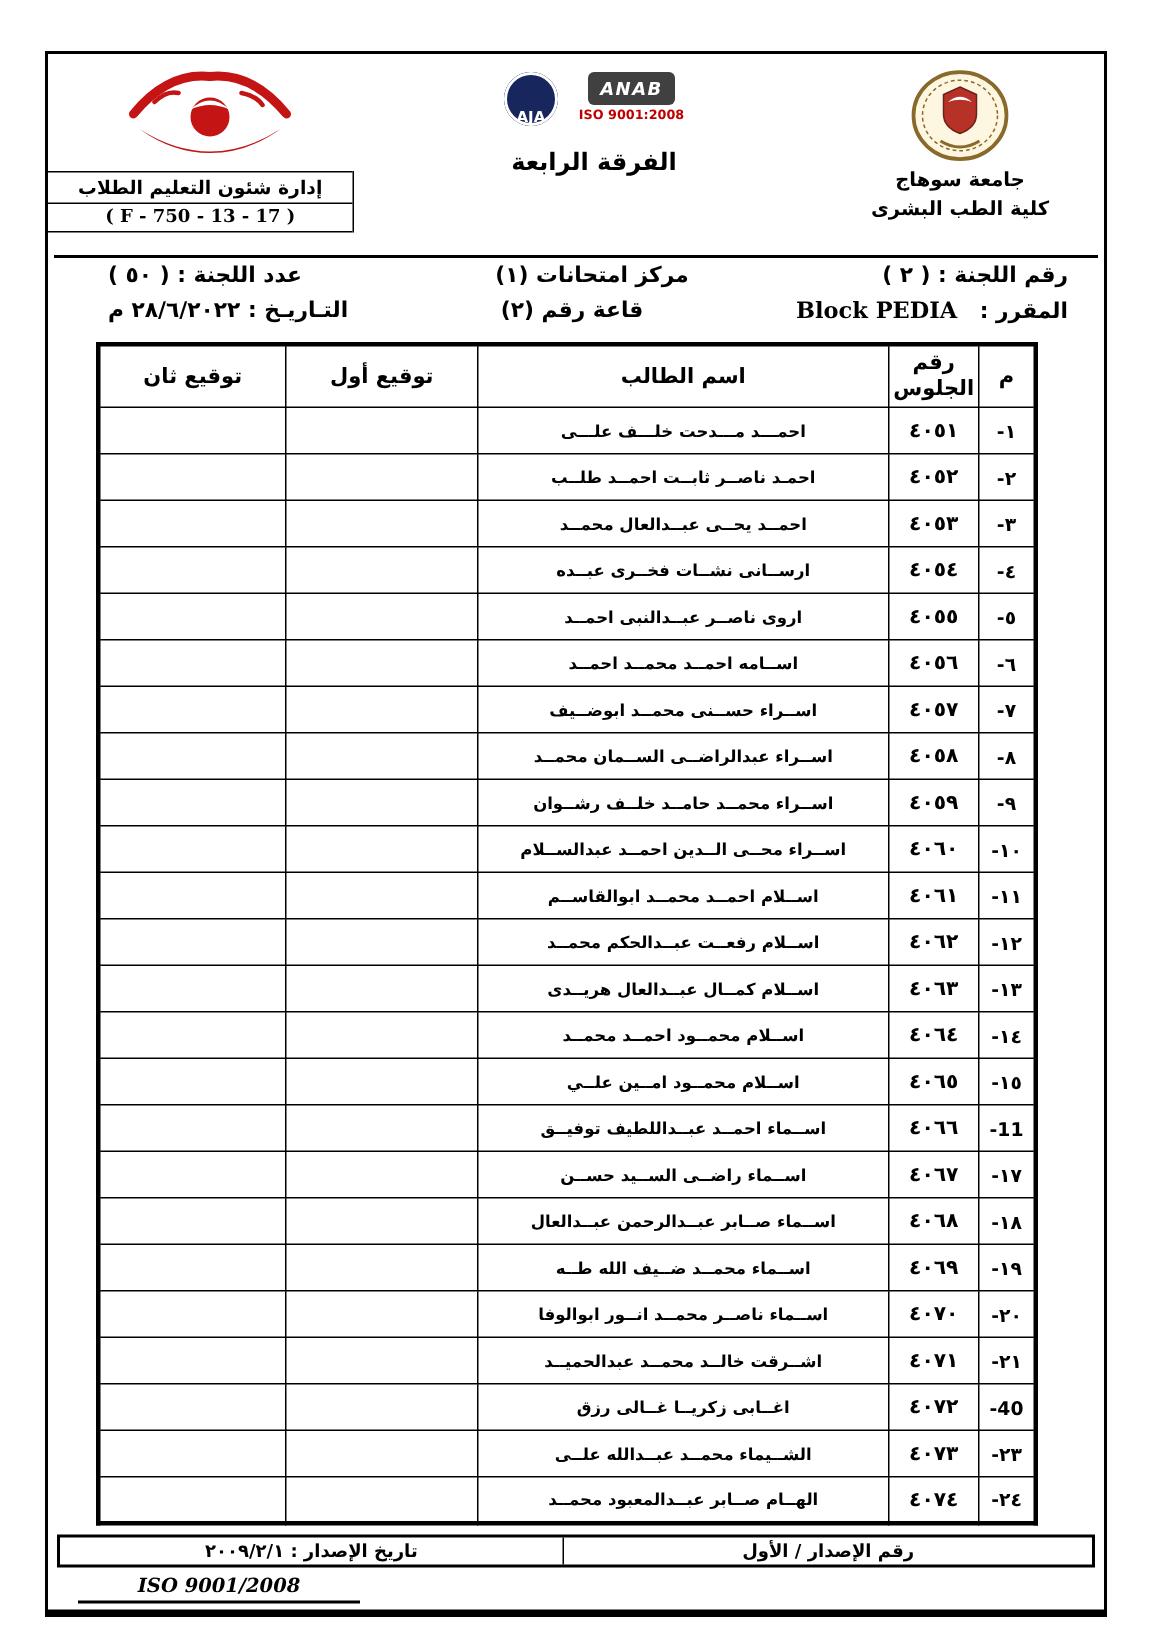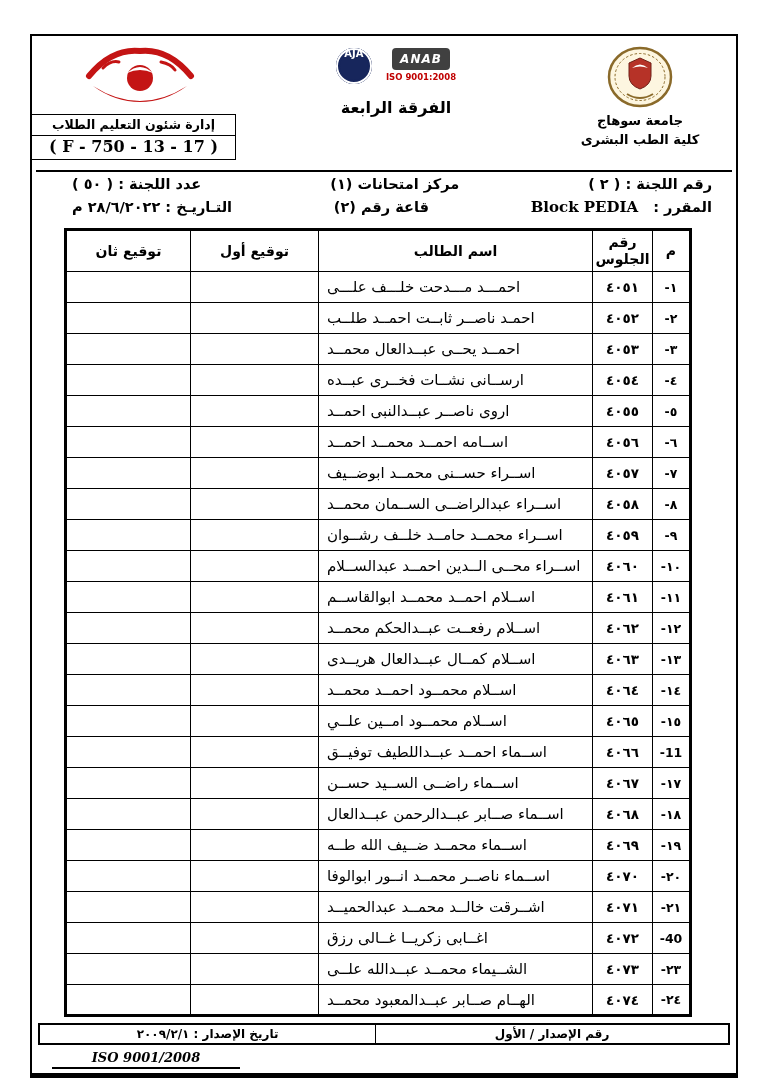--- a/index.html
+++ b/index.html
@@ -20,47 +20,47 @@
   .hdr-right { width:168px; text-align:center; padding-top:2px; }
   .hdr-right .uline { font-weight:bold; font-size:13px; line-height:1.45; }
   .hdr-center { flex:1; text-align:center; padding-top:4px; }
   .logos { display:flex; justify-content:center; align-items:flex-start; gap:14px; height:44px; }
   .anab-wrap { display:flex; flex-direction:column; align-items:center; }
   .anab-mark { width:58px; height:22px; background:#404040; color:#fff; border-radius:4px;
                display:flex; align-items:center; justify-content:center;
                font-weight:bold; font-style:italic; font-size:12px; letter-spacing:1px; direction:ltr; }
   .anab-iso { color:#c00000; font-weight:bold; font-size:8.5px; margin-top:2px; direction:ltr; }
   .aja-mark { width:36px; height:36px; border-radius:50%; background:#17265c; color:#fff;
-              display:flex; align-items:flex-start; justify-content:center;
+              display:flex; align-items:flex-end; justify-content:center;
               font-weight:bold; font-size:10px; box-shadow:inset 0 0 0 2px #fff, inset 0 0 0 4px #17265c;
               direction:ltr; }
   .grade-title { font-weight:bold; font-size:16px; margin-top:6px; }
   .academic-year { font-weight:bold; font-size:15px; margin-top:4px; }
   .hdr-left { width:192px; text-align:center; }
   .dept-box { margin-left:-12px; border-right:1.5px solid #000; }
   .dept { font-weight:bold; font-size:12.5px; padding:2px 0 3px; border-bottom:1.5px solid #000; border-top:1.5px solid #000; }
-  .form-code { direction:ltr; font-weight:bold; font-size:16px; padding:1px 0 3px;
+  .form-code { direction:ltr; font-weight:bold; font-size:12px; padding:1px 0 3px;
                border-bottom:1.5px solid #000; font-family:"DejaVu Serif", serif; }
 
   .rule { border-top:2px solid #000; margin:4px 2px 0 2px; }
 
   
   .info-row { display:flex; justify-content:space-between; align-items:center;
               font-weight:bold; font-size:14.5px; padding:4px 22px 2px 38px; }
   .latin { font-family:"DejaVu Serif", serif; font-size:15px; font-weight:bold; margin-right:10px; }
 
   
   table.roster { border-collapse:collapse; table-layout:fixed; width:625px;
                  margin:10px 42px 0 0; border:3px solid #000; }
   .roster th, .roster td { border:1px solid #000; vertical-align:middle; }
   .roster th { font-weight:bold; font-size:14px; height:42px; line-height:1.2; text-align:center; }
   .roster td { height:31px; }
   .c-serial { text-align:center; font-weight:bold; font-size:12.5px; }
   .c-seat   { text-align:center; font-weight:bold; font-size:13.5px;margin-top:20px; }
-  .c-name   { text-align:left; font-weight:normal; font-size:15px; padding:0 8px;
+  .c-name   { text-align:center; font-weight:bold; font-size:11px; padding:0 8px;
               white-space:nowrap; overflow:hidden; }
   .th-seat { font-size:13px; }
 
   
   .stamp { display:flex; border:2px solid #000; margin:6px 4px 0 4px; height:22px;
            font-weight:bold; font-size:12px; }
   .stamp > div { display:flex; align-items:center; justify-content:center; }
   .stamp-issue { flex:1.05; border-left:1.5px solid #000; }
   .stamp-date  { flex:1; }
   .iso-line { direction:ltr; width:188px; margin:5px auto 0 18px; text-align:center;

